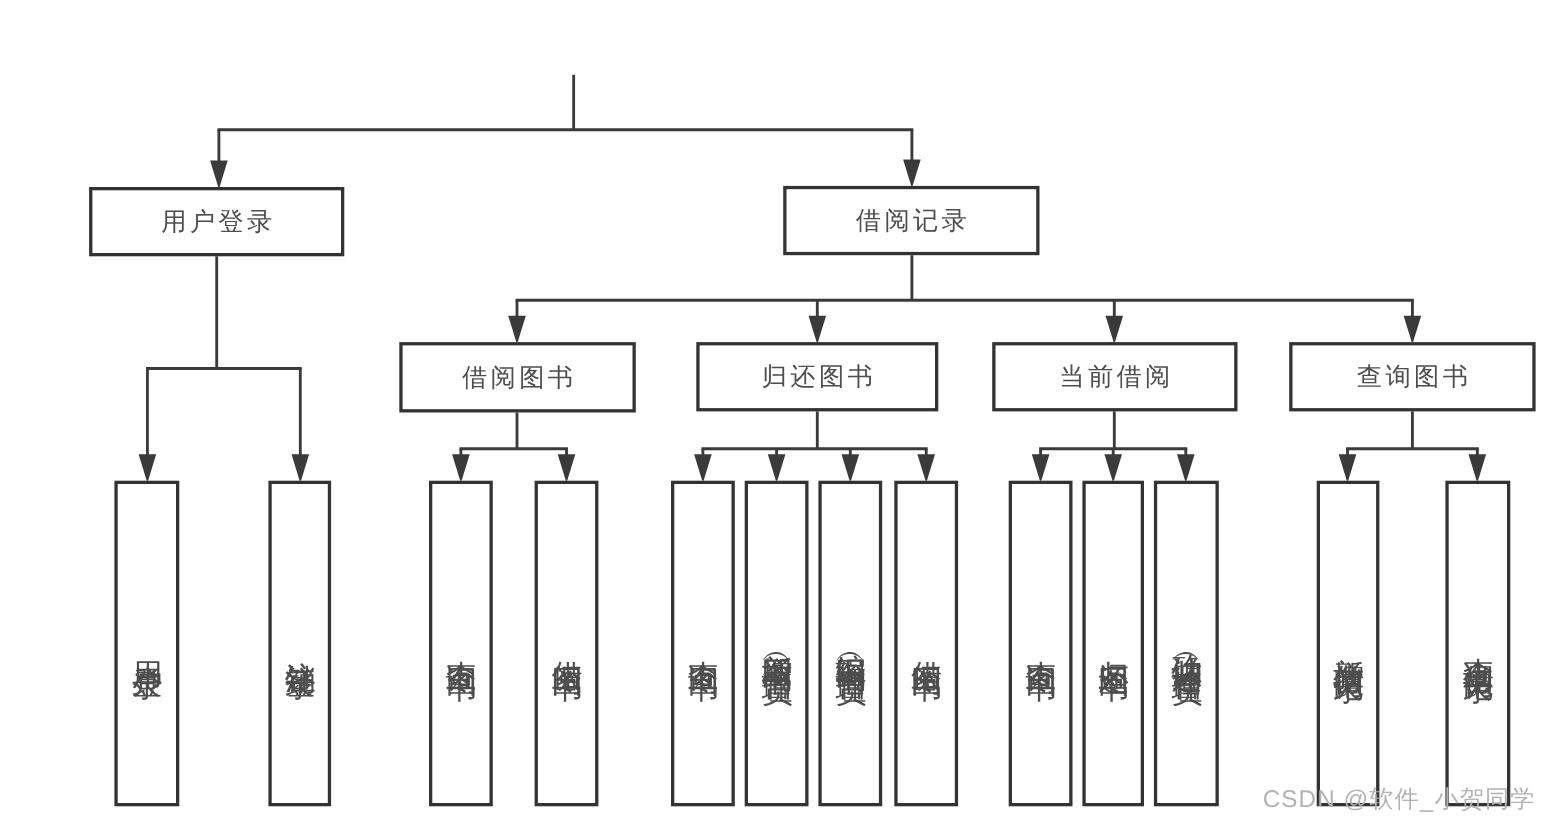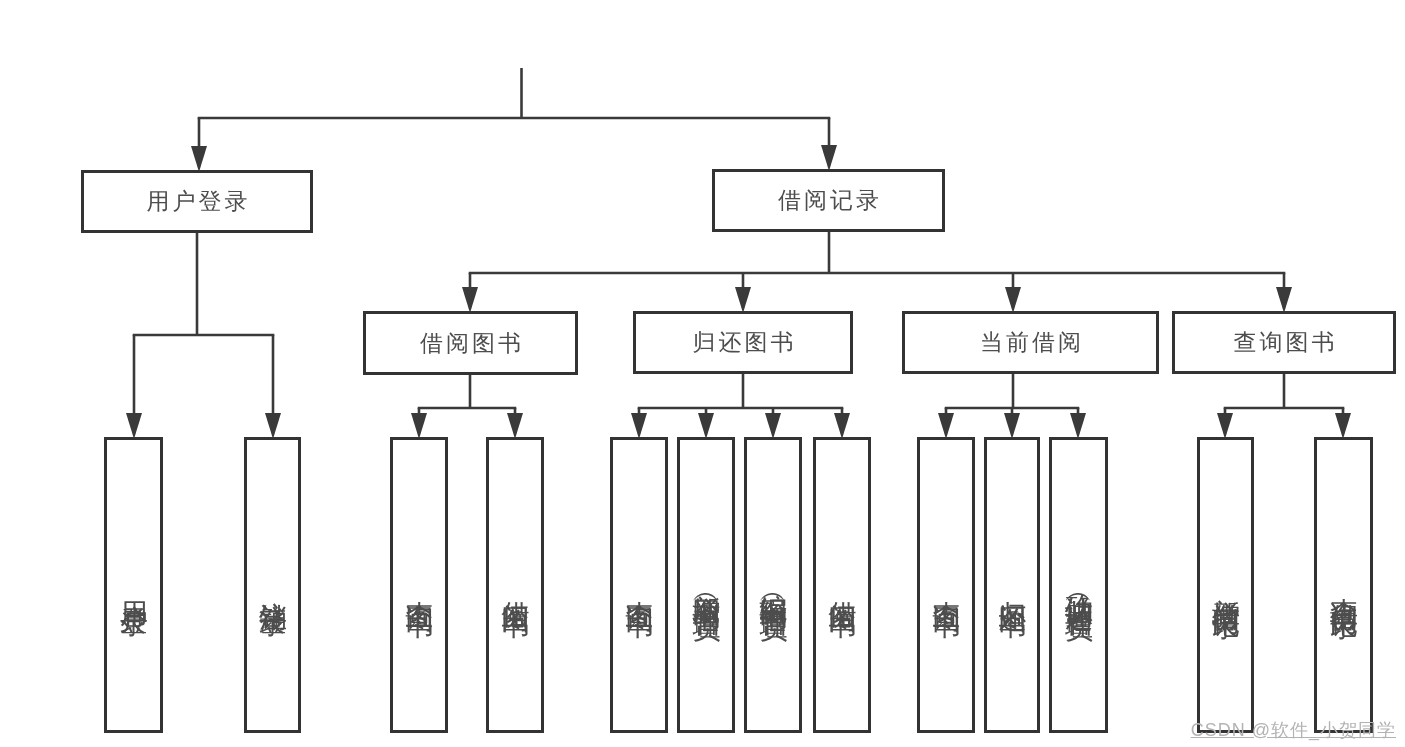--- a/index.html
+++ b/index.html
@@ -39,24 +39,23 @@
     color:var(--text);
     font-size:28px;
     line-height:1;
     letter-spacing:3px;
     white-space:nowrap;
   }
   #watermark{
     position:absolute;
     right:9px;bottom:5px;
     color:var(--watermark);
-    font-size:18px;
+    font-size:22px;
     letter-spacing:1px;
     white-space:nowrap;
-    text-decoration:underline;
   }
 </style>
 </head>
 <body>
 
 <div id="canvas">
 
   <svg id="connectors" viewBox="0 0 1405 747" xmlns="http://www.w3.org/2000/svg">
       <line x1="521.5" y1="68" x2="521.5" y2="118" stroke="#3a3a3a" stroke-width="2.6"></line>
       <line x1="197" y1="231" x2="197" y2="335" stroke="#3a3a3a" stroke-width="2.6"></line>
@@ -119,21 +118,21 @@
   <div class="box" style="left:712px;top:169px;width:233px;height:63px">
     <span class="hlabel">借阅记录</span>
   </div>
 
   <div class="box" style="left:363px;top:311px;width:215px;height:64px">
     <span class="hlabel">借阅图书</span>
   </div>
   <div class="box" style="left:633px;top:311px;width:220px;height:63px">
     <span class="hlabel">归还图书</span>
   </div>
-  <div class="box" style="left:902px;top:311px;width:257px;height:63px">
+  <div class="box" style="left:902px;top:311px;width:223px;height:63px">
     <span class="hlabel">当前借阅</span>
   </div>
   <div class="box" style="left:1172px;top:311px;width:224px;height:63px">
     <span class="hlabel">查询图书</span>
   </div>
 
   <div class="box vbox" style="left:104px;top:437px;width:59px;height:296px">
     <span class="vlabel">用户登录</span>
   </div>
   <div class="box vbox" style="left:244px;top:437px;width:57px;height:296px">

